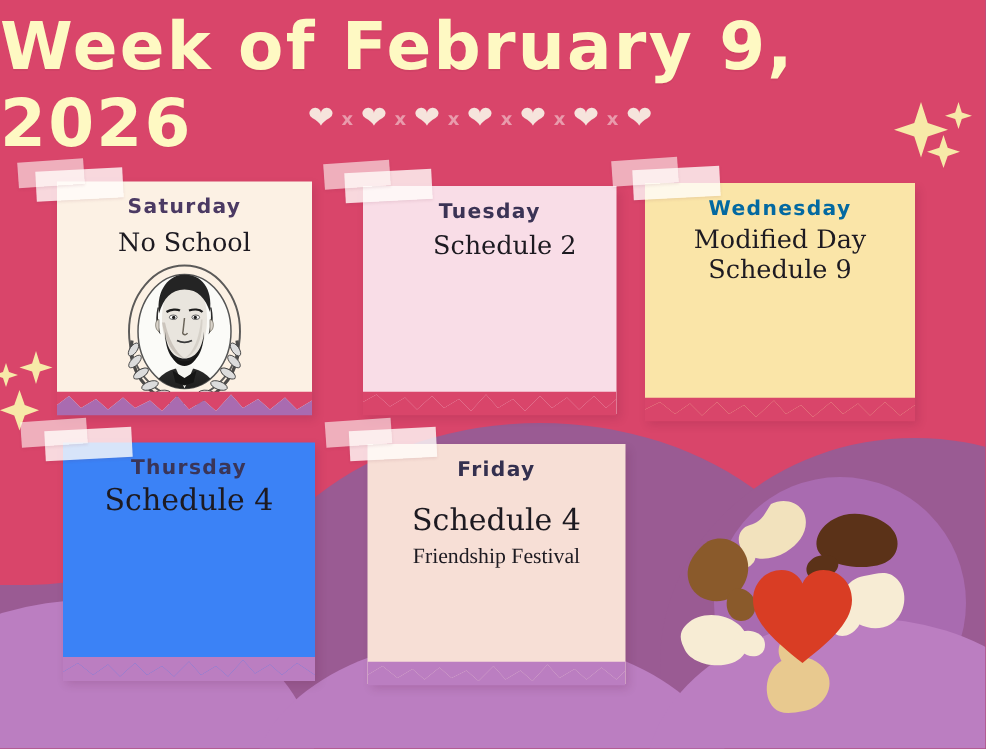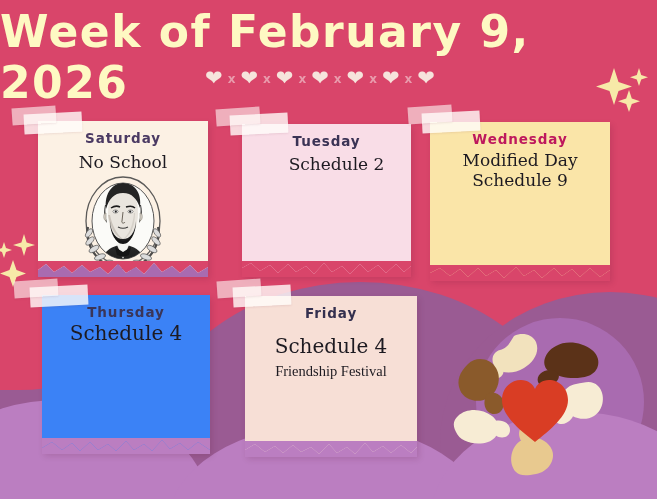--- a/index.html
+++ b/index.html
@@ -116,21 +116,21 @@
 
   
   #note-mon  { left:38px;  top:121px; width:170px; height:155px; background:#fcf1e4; }
   #note-tue  { left:242px; top:124px; width:169px; height:152px; background:#f9dde7; }
   #note-wed  { left:430px; top:122px; width:180px; height:158px; background:#fae5a8; }
   #note-thu  { left:42px;  top:295px; width:168px; height:158px; background:#3b82f6; }
   #note-fri  { left:245px; top:296px; width:172px; height:160px; background:#f7dfd6; }
 
   #note-mon .day { color:#4b3a63; }
   #note-tue .day { color:#3b3355; }
-  #note-wed .day { color:#be185d; }
+  #note-wed .day { color:#0369a1; }
   #note-thu .day { color:#3a3558; }
   #note-fri .day { color:#34304f; }
 
   
   .lincoln-wrap {
     position:absolute; left:50%; transform:translateX(-50%);
     top:54px; width:92px; height:100px;
   }
   
   #hands { position:absolute; left:452px; top:330px; width:166px; height:150px; }

